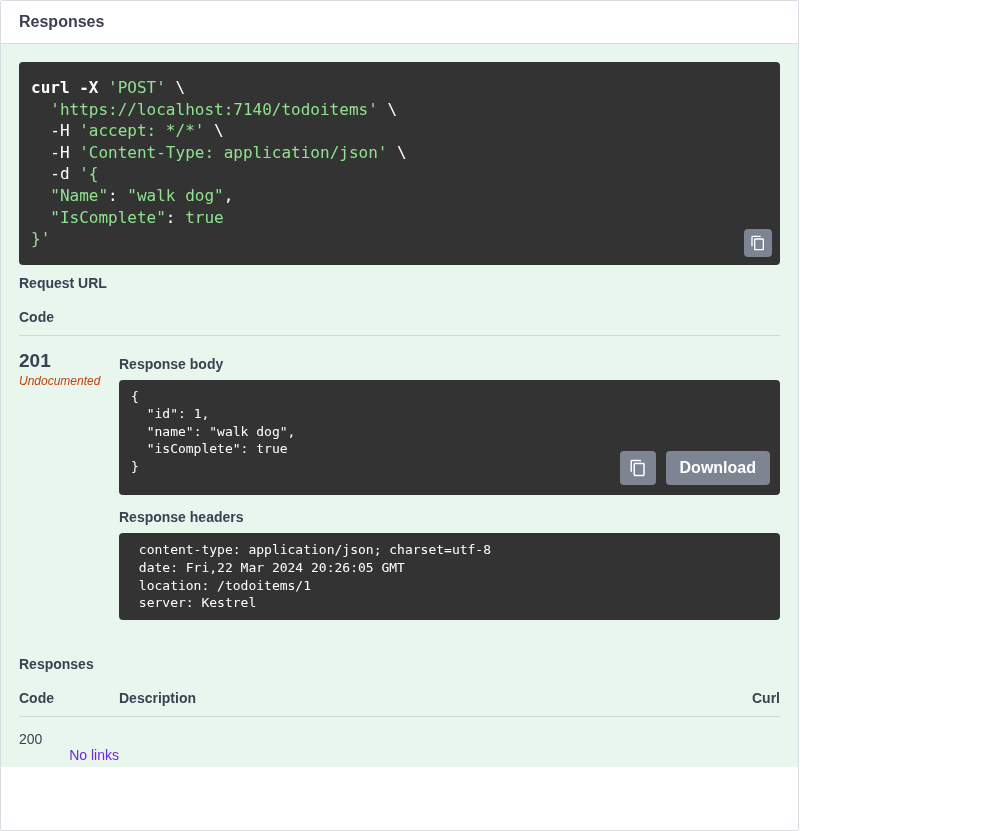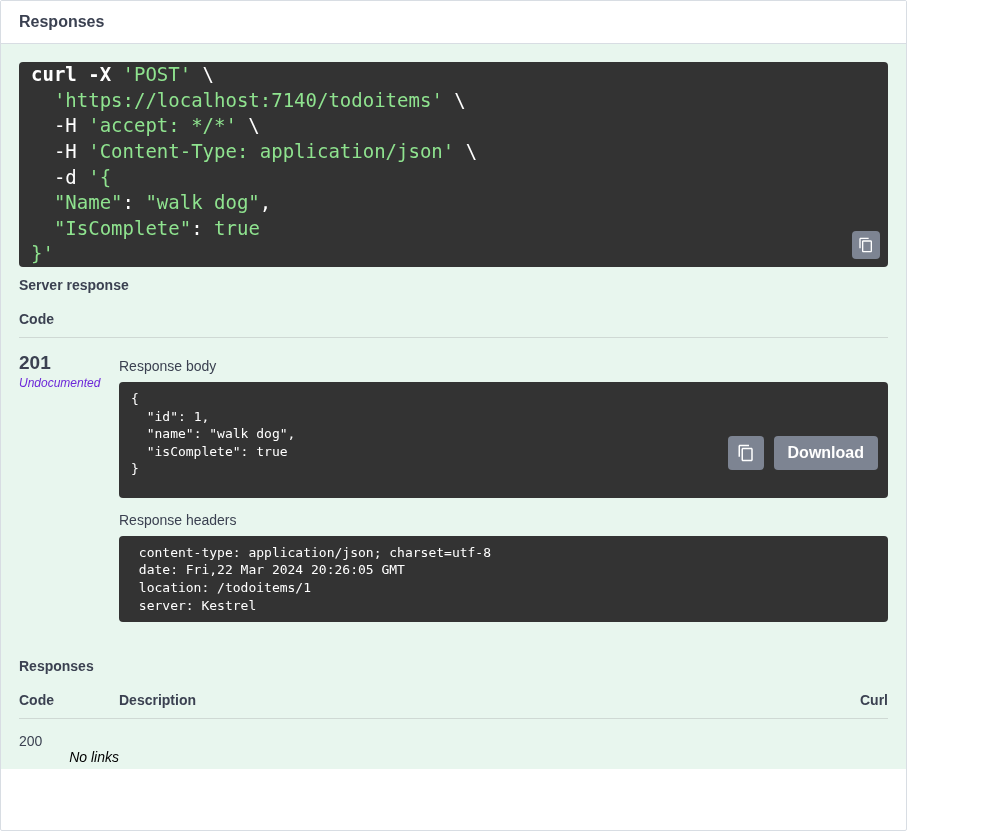--- a/index.html
+++ b/index.html
@@ -1,40 +1,40 @@
 <!DOCTYPE html>
 <html><head>
 <meta charset="utf-8">
 <style>
   * { box-sizing: border-box; margin: 0; padding: 0; }
   body { font-family: -apple-system, BlinkMacSystemFont, "Segoe UI", sans-serif; background: #fff; color: #3b4151; font-size: 14px; }
-  .panel { border: 1px solid #d8dde3; border-radius: 2px; width:907px; height:831px; overflow:hidden; }
+  .panel { border: 1px solid #d8dde3; border-radius: 2px; width:799px; height:831px; overflow:hidden; }
   .panel-header { padding: 12px 18px; font-weight: 700; font-size: 16px; border-bottom: 1px solid #d8dde3; background:#fff; }
   .panel-body { background: #e8f6ee; padding: 18px 18px 0 18px; }
   .section-label { font-size: 14px; font-weight: 600; color: #3b4151; margin: 10px 0 8px 0; }
-  .code-block { background: #333333; color: #fff; border-radius: 4px; padding: 0 12px; font-family: Consolas, Monaco, monospace; font-size: 19px; line-height: 1.35; position: relative; white-space: pre; overflow: auto; }
+  .code-block { background: #333333; color: #fff; border-radius: 4px; padding: 15px 12px; font-family: Consolas, Monaco, monospace; font-size: 16px; line-height: 1.35; position: relative; white-space: pre; overflow: auto; }
   .code-block .s { color: #8fe38f; }
   .code-block .k { color: #ffffff; font-weight: 600; }
   .code-block .p { color: #ffffff; }
   .copy-btn { position: absolute; right: 8px; bottom: 8px; width: 28px; height: 28px; background: #7d8492; border: none; border-radius: 4px; cursor: pointer; display:flex; align-items:center; justify-content:center; }
   .copy-btn svg { width:16px; height:16px; fill:#fff; }
   .table-head { display: flex; border-bottom: 1px solid #cfd9d4; padding: 10px 0; font-weight: 700; }
   .col-code { width: 100px; flex-shrink:0; }
   .col-details { flex: 1; }
   .col-links { width: 100px; text-align: right; }
   .status-code { font-weight: 600; font-size: 19px; }
-  .undoc { font-style: italic; color: #6d28d9; font-size: 12px; margin-top: 2px; }
-  .sub-label { font-weight: 400; margin: 6px 0 8px 0; display:block; }
+  .undoc { font-style: italic; color: #c2410c; font-size: 12px; margin-top: 2px; }
+  .sub-label { font-weight: 700; margin: 6px 0 8px 0; display:block; }
   .resp-block { background: #333333; color: #fff; border-radius: 4px; padding: 8px 12px; font-family: Consolas, Monaco, monospace; font-size: 13px; line-height: 1.35; position: relative; white-space: pre; margin-bottom: 14px; }
-  .btn-row { position: absolute; right: 10px; bottom: 28px; display: flex; gap: 10px; }
+  .btn-row { position: absolute; right: 10px; bottom: 10px; display: flex; gap: 10px; }
   .dl-btn { background: #7d8492; color: #fff; border: none; border-radius: 4px; padding: 8px 14px; font-size: 16px; font-weight: 600; cursor: pointer; }
   .icon-btn { background: #7d8492; border: none; border-radius: 4px; width: 36px; display:flex; align-items:center; justify-content:center; cursor:pointer; }
   .icon-btn svg { width:18px; height:18px; fill:#fff; }
   .thin-row { display:flex; padding: 14px 0 4px 0; }
-  .nolinks { font-style: italic; color: #000000; }
+  .nolinks { color: #6d28d9; }
   .mt { margin-top: 18px; }
 </style>
 </head>
 <body>
 
 <div class="panel">
   <div class="panel-header">
     <span>Responses</span>
   </div>
   <div class="panel-body">
@@ -43,22 +43,22 @@
 <span>  </span><span class="s">'https://localhost:7140/todoitems'</span><span class="p"> \</span>
 <span>  -H </span><span class="s">'accept: */*'</span><span class="p"> \</span>
 <span>  -H </span><span class="s">'Content-Type: application/json'</span><span class="p"> \</span>
 <span>  -d </span><span class="s">'{</span>
 <span>  </span><span class="s">"Name"</span><span>: </span><span class="s">"walk dog"</span><span>,</span>
 <span>  </span><span class="s">"IsComplete"</span><span>: </span><span class="s">true</span>
 <span class="s">}'</span><button class="copy-btn"><svg viewBox="0 0 24 24">
             <path d="M16 1H4C2.9 1 2 1.9 2 3v14h2V3h12V1zm3 4H8C6.9 5 6 5.9 6 7v14c0 1.1.9 2 2 2h11c1.1 0 2-.9 2-2V7c0-1.1-.9-2-2-2zm0 16H8V7h11v14z"></path>
           </svg></button></div>
 
+    <div class="section-label">Request URL</div>
 
-    <div class="section-label">Server response</div>
     <div class="table-head">
       <div class="col-code">Code</div>
     </div>
 
     <div class="thin-row">
       <div class="col-code">
         <div class="status-code">201</div>
         <div class="undoc">Undocumented</div>
       </div>
       <div class="col-details">

